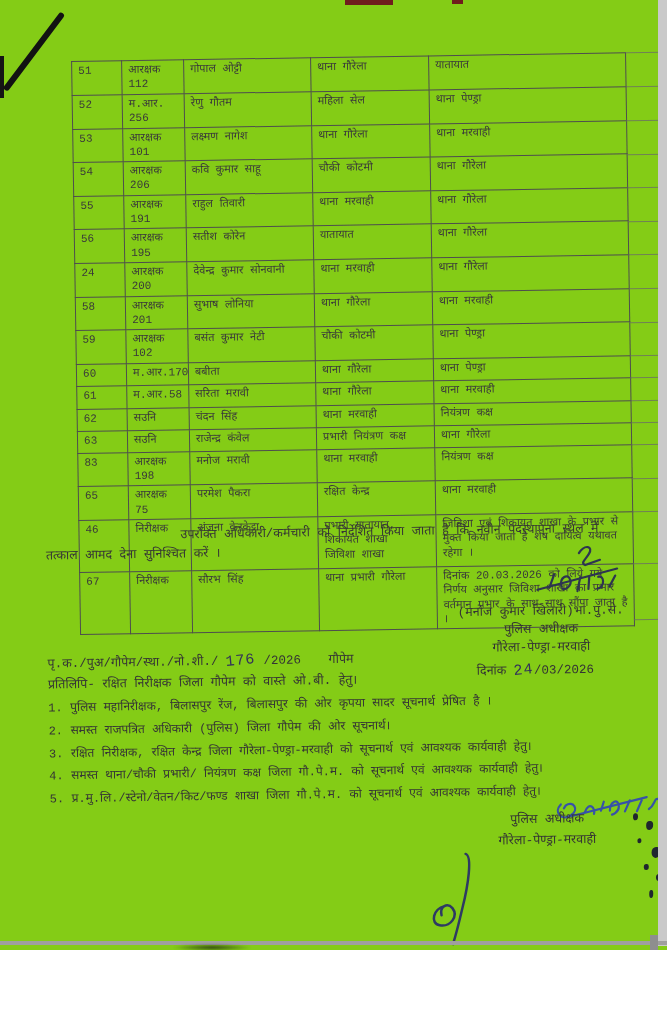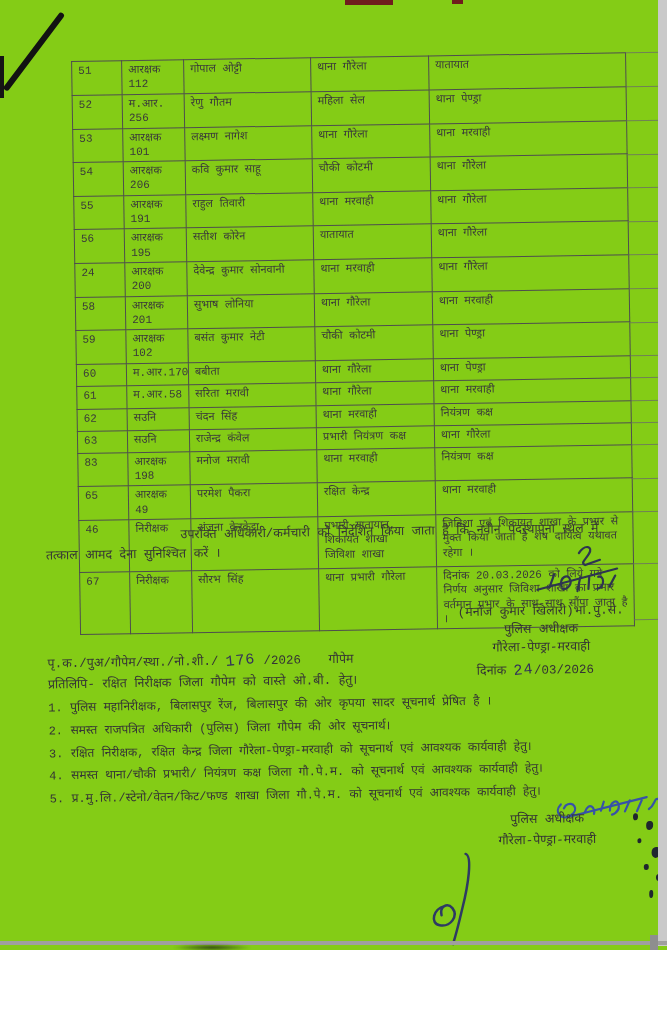--- a/index.html
+++ b/index.html
@@ -176,21 +176,21 @@
           </tr>
           <tr>
             <td>83</td>
             <td>आरक्षक 198</td>
             <td>मनोज मरावी</td>
             <td>थाना मरवाही</td>
             <td>नियंत्रण कक्ष</td>
           </tr>
           <tr>
             <td>65</td>
-            <td>आरक्षक 49</td>
+            <td>आरक्षक 75</td>
             <td>परमेश पैकरा</td>
             <td>रक्षित केन्द्र</td>
             <td>थाना मरवाही</td>
           </tr>
           <tr>
             <td>46</td>
             <td>निरीक्षक</td>
             <td>अंजना केरकेट्टा</td>
             <td>प्रभारी यातायात,
 शिकायत शाखा

